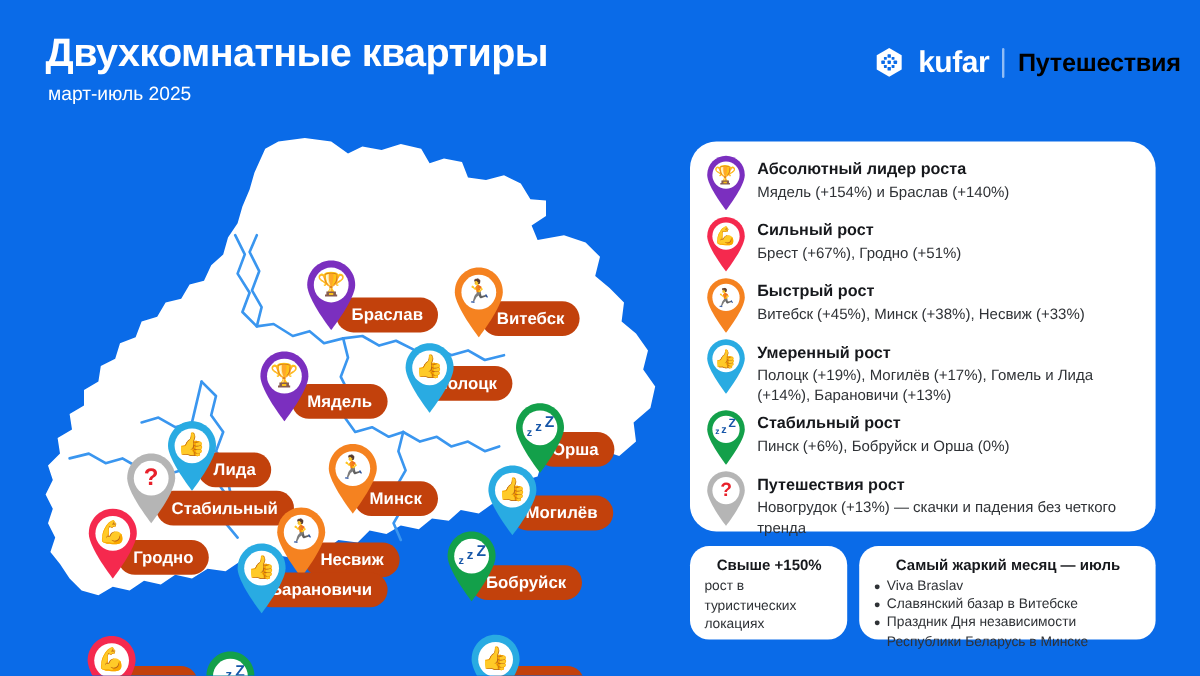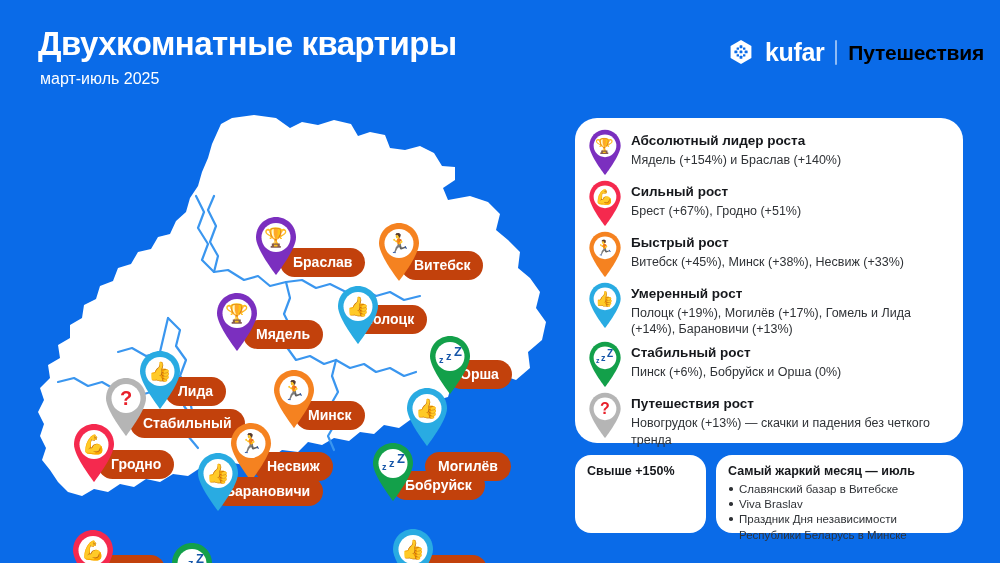--- a/index.html
+++ b/index.html
@@ -83,21 +83,21 @@
   .lg-pin .qmark{left:0;top:4px;width:36px;height:26px;font-size:16px;}
   .lg-text{padding-top:5px;}
   .lg-title{font-size:13.5px;font-weight:bold;color:#16181c;line-height:1.25;}
   .lg-desc{font-size:12.5px;color:#2f3236;line-height:1.3;margin-top:2px;}
 
   
   .card{position:absolute;background:#ffffff;border-radius:16px;}
   .card-a{left:575px;top:455px;width:131px;height:78px;}
   .card-b{left:716px;top:455px;width:247px;height:78px;border-radius:16px;}
   .card-inner{padding:9px 11px 0 12px;}
-  .card-title{font-size:12.5px;font-weight:bold;color:#16181c;line-height:1.2;}
+  .card-title{font-size:12.5px;font-weight:bold;color:#16181c;line-height:1.2;text-align:center;}
   .card-body{font-size:11.5px;color:#2f3236;line-height:1.35;margin-top:3px;}
   .bullets{margin:3px 0 0 0;padding:0;list-style:none;}
   .bullets li{
     font-size:11.5px;color:#2f3236;line-height:1.32;
     padding-left:11px;position:relative;margin-bottom:0px;
   }
   .bullets li:before{
     content:"";position:absolute;left:1px;top:5px;
     width:3.5px;height:3.5px;border-radius:50%;background:#2f3236;
   }
@@ -231,21 +231,21 @@
           <div class="qmark">?</div>
         </div>
         <div class="city-label" style="left: 277px; top: 297px;">Минск</div>
         <div class="pin" style="left: 253px; top: 265px;">
           <svg viewBox="0 0 46 60">
             <path d="M23 59 C23 59 3 33.5 3 21.5 C3 9.8 12 1 23 1 C34 1 43 9.8 43 21.5 C43 33.5 23 59 23 59 Z" fill="#f58220"></path>
             <circle cx="23" cy="21.5" r="14.5" fill="#ffffff"></circle>
           </svg>
           <div class="emo">🏃</div>
         </div>
-        <div class="city-label" style="left: 407px; top: 309px; margin-top: 39px;">Могилёв</div>
+        <div class="city-label" style="left: 407px; top: 309px;">Могилёв</div>
         <div class="pin" style="left: 386px; top: 283px;">
           <svg viewBox="0 0 46 60">
             <path d="M23 59 C23 59 3 33.5 3 21.5 C3 9.8 12 1 23 1 C34 1 43 9.8 43 21.5 C43 33.5 23 59 23 59 Z" fill="#29abe2"></path>
             <circle cx="23" cy="21.5" r="14.5" fill="#ffffff"></circle>
           </svg>
           <div class="emo">👍</div>
         </div>
         <div class="city-label" style="left: 80px; top: 346px;">Гродно</div>
         <div class="pin" style="left: 53px; top: 319px;">
           <svg viewBox="0 0 46 60">
@@ -395,29 +395,30 @@
             <div class="lg-title">Путешествия рост</div>
             <div class="lg-desc">Новогрудок (+13%) — скачки и падения без четкого тренда</div>
           </div>
         </div>
       </div>
   </div>
 
   <div class="card card-a">
     <div class="card-inner">
       <div class="card-title">Свыше +150%</div>
+      <div class="card-body">рост в туристических локациях</div>
     </div>
   </div>
 
   <div class="card card-b">
     <div class="card-inner">
       <div class="card-title">Самый жаркий месяц — июль</div>
       <ul class="bullets">
+        <li><span>Viva Braslav</span></li>
         <li><span>Славянский базар в Витебске</span></li>
-        <li><span>Viva Braslav</span></li>
         <li>
           <span>Праздник Дня независимости</span>
           <span class="sub-line">Республики Беларусь в Минске</span>
         </li>
       </ul>
     </div>
   </div>
 
 </div>
 

